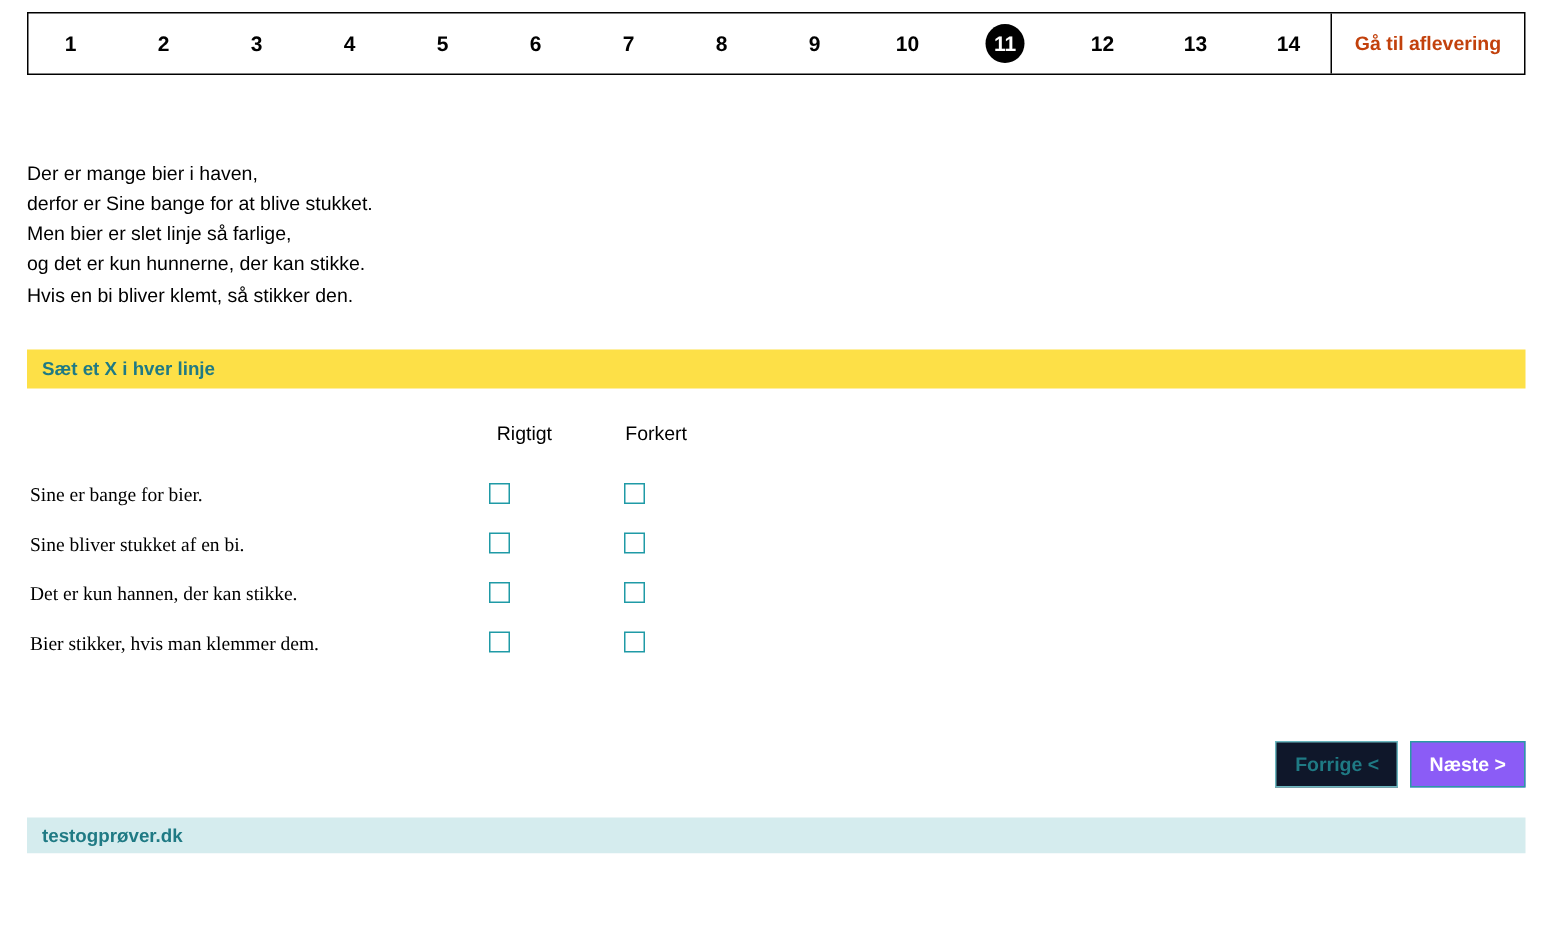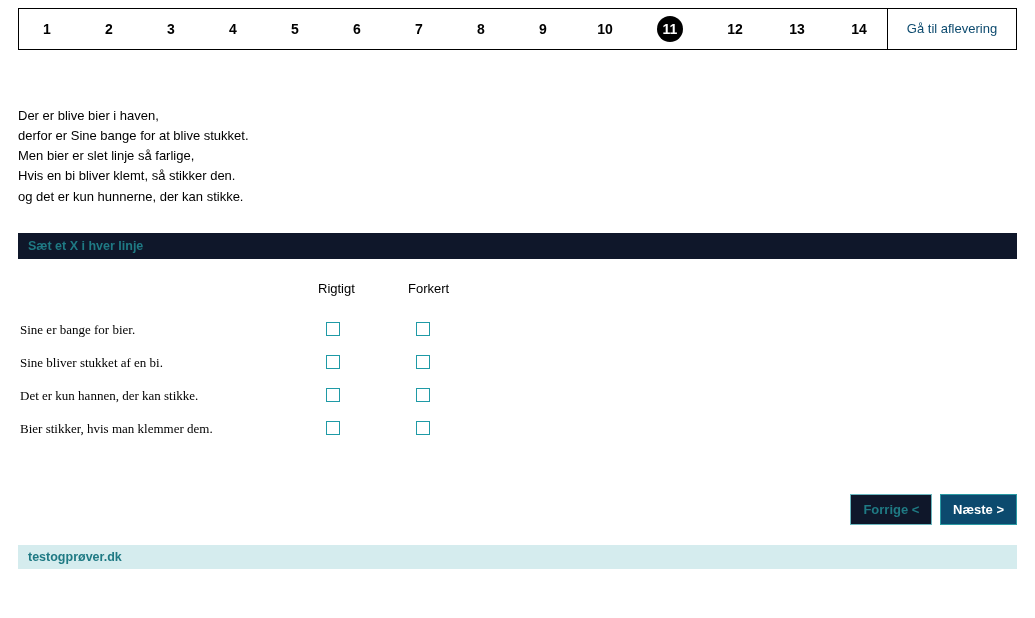--- a/index.html
+++ b/index.html
@@ -47,57 +47,57 @@
     line-height: 26px;
     display: inline-block;
   }
   .nav-deliver {
     width: 210px;
     border-left: 1px solid #000;
     display: flex;
     align-items: center;
     justify-content: center;
     text-align: center;
-    font-weight: normal;
-    color: #0c4a6e;
+    font-weight: bold;
+    color: #c2410c;
     font-size: 13px;
     line-height: 1.25;
     cursor: pointer;
   }
 
   
   h1 {
     font-size: 22px;
     font-weight: bold;
     margin: 0 0 26px 0;
   }
   .passage {
     line-height: 1.55;
     margin-bottom: 26px;
   }
 
   
   .instr {
-    background: #0f172a;
+    background: #fde047;
     color: #1f7a84;
     font-weight: bold;
     padding: 6px 10px;
     font-size: 12.5px;
   }
 
   
   .qtable {
     margin-top: 22px;
     border-collapse: collapse;
   }
   .qtable th {
     font-weight: normal;
     font-size: 13px;
     padding: 0 20px 18px 20px;
-    text-align: left;
+    text-align: right;
   }
   .qtable td {
     padding: 8px 20px 8px 0;
     font-size: 13px;
     vertical-align: middle;
   }
   .qtable td.statement {
     width: 280px;
     padding-left: 2px;
     font-family: Liberation Serif, serif;
@@ -128,21 +128,21 @@
     font-size: 13px;
     border: 1px solid #6bb7bf;
     cursor: pointer;
     margin-left: 4px;
   }
   .btn-prev {
     background: #0f172a;
     color: #1f7a84;
   }
   .btn-next {
-    background: #0c4a6e;
+    background: #8b5cf6;
     color: #fff;
     border-color: #2a9aa4;
   }
 
   .site-footer {
     background: #d5ecee;
     color: #1f7a84;
     font-weight: bold;
     padding: 5px 10px;
     font-size: 12.5px;
@@ -168,25 +168,25 @@
         <span class="nav-item current">11</span>
         <span class="nav-item">12</span>
         <span class="nav-item">13</span>
         <span class="nav-item">14</span>
       </div>
     <div class="nav-deliver">Gå til aflevering</div>
   </div>
 
 
   <div class="passage" id="passage">
-      <div>Der er blive bier i haven,</div>
+      <div>Der er mange bier i haven,</div>
       <div>derfor er Sine bange for at blive stukket.</div>
       <div>Men bier er slet linje så farlige,</div>
+      <div>og det er kun hunnerne, der kan stikke.</div>
       <div>Hvis en bi bliver klemt, så stikker den.</div>
-      <div>og det er kun hunnerne, der kan stikke.</div>
     </div>
 
   <div class="instr">Sæt et X i hver linje</div>
 
   <table class="qtable">
     <thead>
       <tr>
         <th></th>
         <th>Rigtigt</th>
         <th>Forkert</th>

